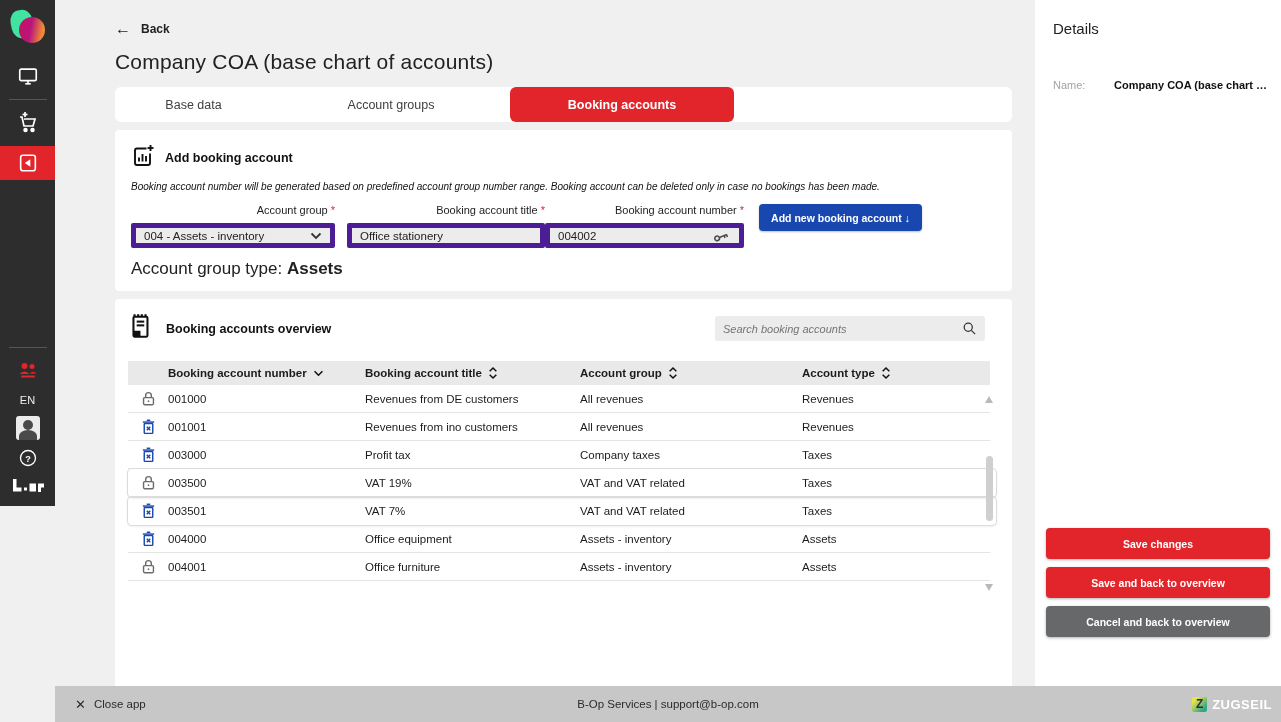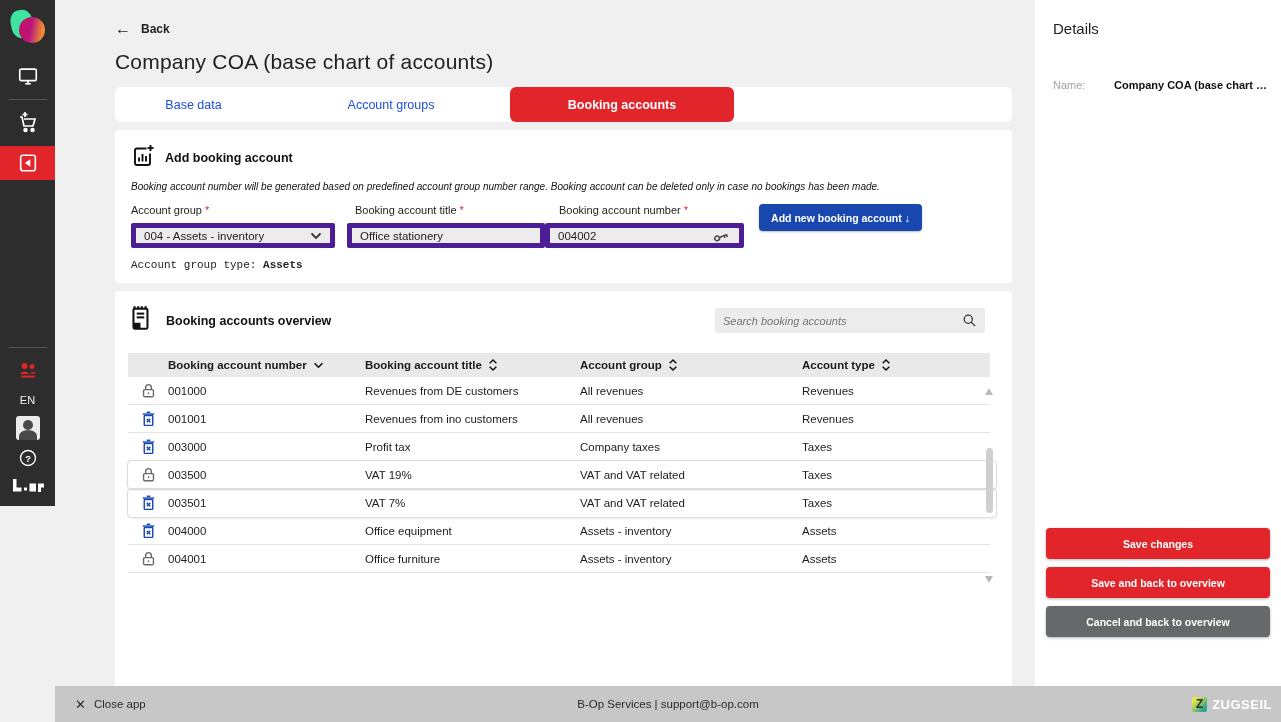--- a/index.html
+++ b/index.html
@@ -25,43 +25,43 @@
   .avatar-box .body { position:absolute; left:3px; top:14px; width:18px; height:12px; border-radius:50% 50% 0 0; background:#4a4a4a; }
   .bop-logo { margin:6px 0 10px 0; }
 
   
   .main { position:absolute; left:55px; top:0; width:980px; height:686px; padding:0 23px 0 60px; }
   .back-row { display:flex; align-items:center; gap:10px; margin-top:20px; font-size:12px; font-weight:bold; color:#222; cursor:pointer; }
   .back-row .arr { font-size:16px; font-weight:normal; }
   .page-title { font-size:21px; font-weight:500; color:#222; margin-top:12px; letter-spacing:.2px; }
 
   .tabs { background:#fff; border-radius:6px; margin-top:13px; height:35px; display:flex; align-items:stretch; }
-  .tab { display:flex; align-items:center; justify-content:center; font-size:12.5px; font-weight:500; color:#1d4ed8; cursor:pointer; }
+  .tab { display:flex; align-items:center; justify-content:center; font-size:12.5px; font-weight:500; color:#404040; cursor:pointer; }
   .tab.t0 { width:157px; } .tab.t1 { width:238px; } .tab.t2 { width:224px; }
   .tab.active { background:#e2252b; color:#fff; border-radius:6px; font-weight:bold; }
 
   .card { background:#fff; border-radius:4px; margin-top:8px; position:relative; }
   .card1 { padding:14px 16px 12px 16px; }
   .sec-head { display:flex; align-items:center; gap:10px; }
   .sec-title { font-size:12.5px; font-weight:bold; color:#111; }
   .sec-desc { font-size:10px; font-style:italic; color:#111; margin-top:9px; }
 
   .form-row { display:flex; margin-top:12px; }
-  .field { display:flex; flex-direction:column; }
+  .field { display:flex; flex-direction:column;align-items:flex-end; }
   .f-label { font-size:11px; color:#222; margin-bottom:7px; }
   .f-label .req { color:#e2252b; }
   .control { height:25px; background:#ececec; border:5px solid #4c1d95; border-radius:2px; display:flex; align-items:center;
              font-size:11.5px; color:#222; padding:0 8px; }
   .control input { border:none; background:transparent; font-family:"Liberation Sans",sans-serif; font-size:11.5px; color:#222; width:100%; outline:none; }
   .select-ctl { width:204px; justify-content:space-between; cursor:pointer; }
   .title-ctl { width:198px; margin-left:12px; }
   .num-ctl { width:199px; margin-left:0; justify-content:space-between; }
   .add-btn { margin-left:15px; width:163px; height:27px; background:#1847b0; color:#fff; border:none; border-radius:4px;
              font-family:"Liberation Sans",sans-serif; font-size:10.5px; font-weight:bold; cursor:pointer; box-shadow:0 1px 2px rgba(0,0,0,.25); }
-  .group-type { font-size:11px; color:#222; margin-top:11px;font-family:Liberation Mono, monospace; }
+  .group-type { font-size:17px; color:#222; margin-top:11px; }
   .group-type b { font-weight:bold; }
 
   .card2 { height:404px; padding:14px 0 0 13px; }
   .search-box { position:absolute; right:27px; top:17px; width:270px; height:25px; background:#ececec; border-radius:3px;
                 display:flex; align-items:center; padding:0 8px; }
   .search-box input { flex:1; border:none; background:transparent; outline:none; font-family:"Liberation Sans",sans-serif;
                       font-size:11px; font-style:italic; color:#555; }
   .tbl { width:862px; margin-top:16px; font-size:11.5px; }
   .tr { display:grid; grid-template-columns:40px 197px 215px 222px 1fr; align-items:center; height:28px; border-bottom:1px solid #e4e4e4; }
   .tr.head { background:#e9e9e9; font-weight:bold; border-bottom:none; height:24px; }

